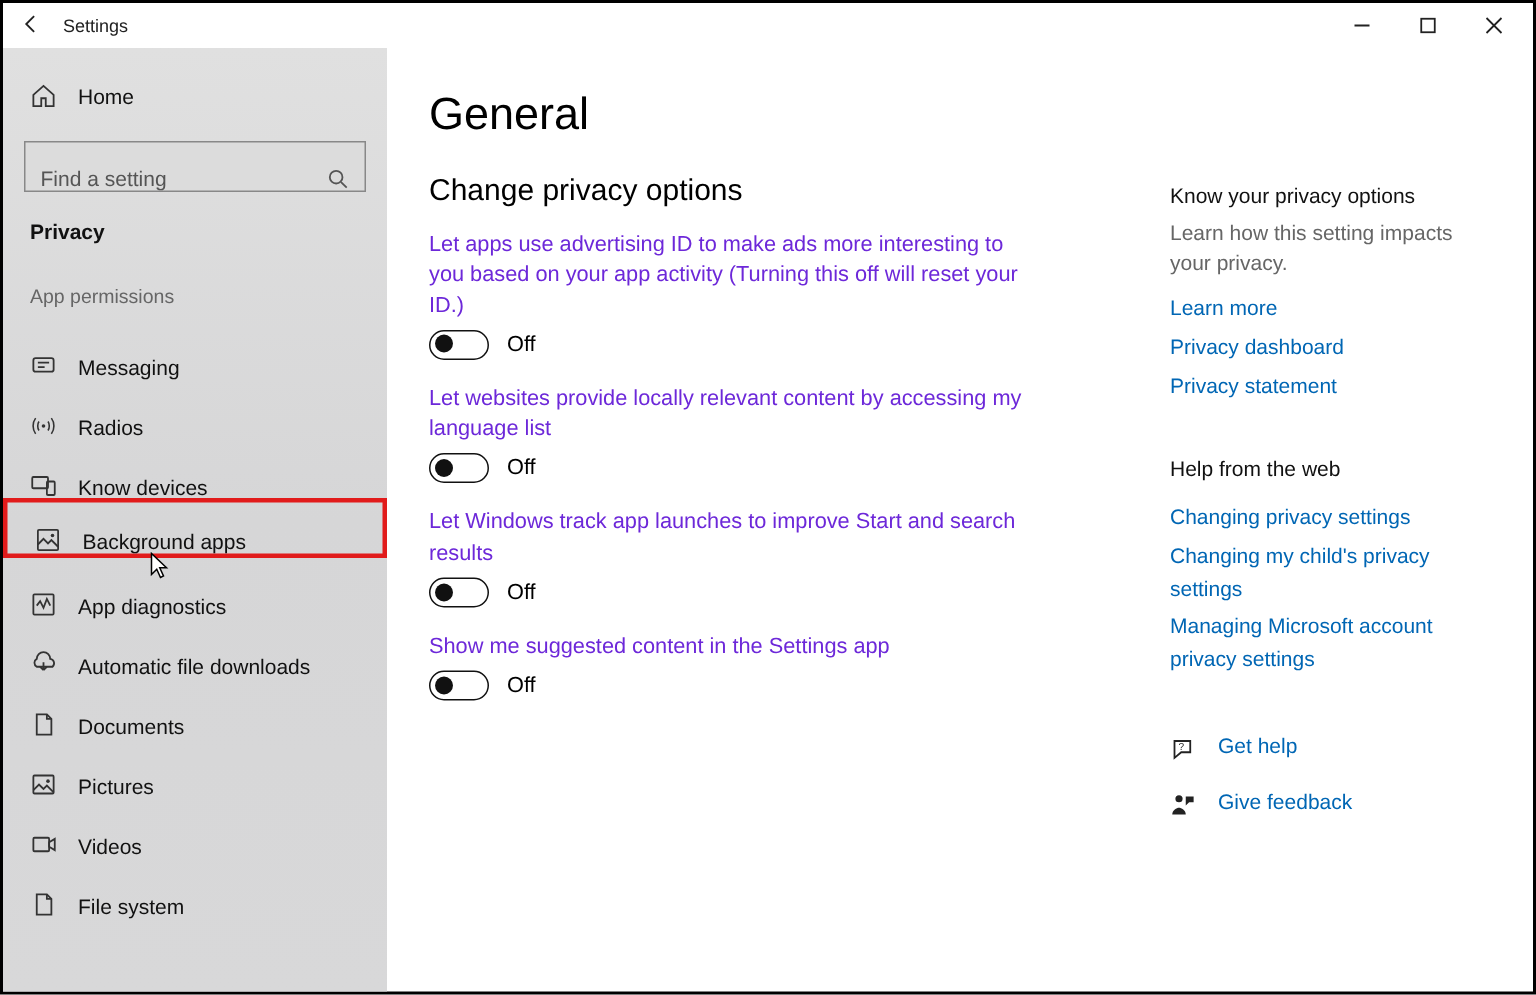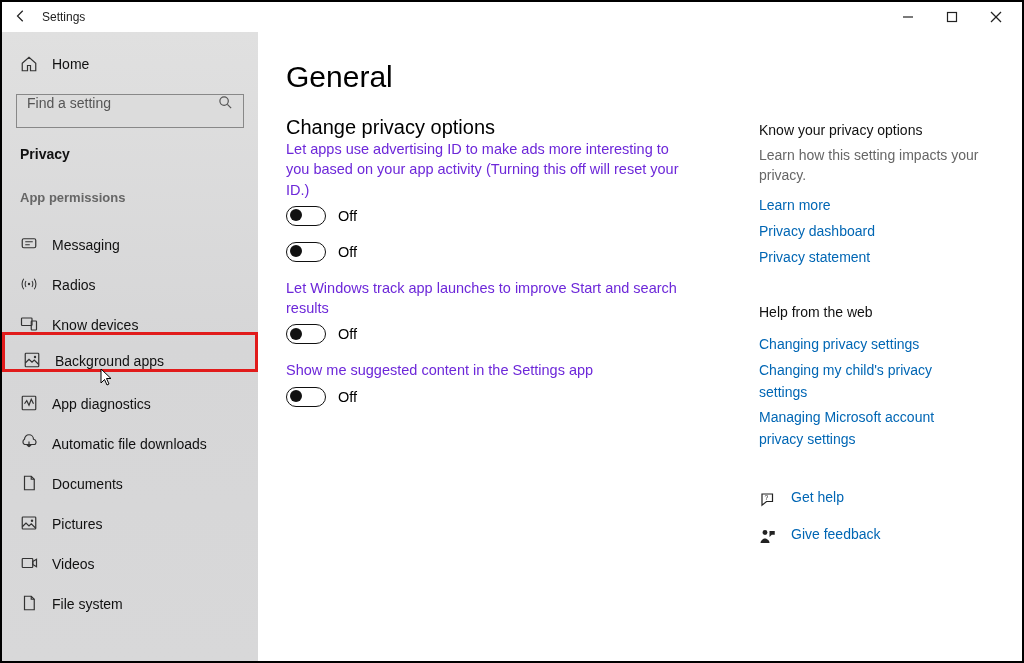--- a/index.html
+++ b/index.html
@@ -6,30 +6,30 @@
   body { width: 1024px; height: 663px; overflow: hidden; background: #fff; border: 2px solid #000; position: relative; }
   .window { width: 100%; height: 100%; display: flex; flex-direction: column; }
   .titlebar { height: 30px; display: flex; align-items: center; padding: 0 4px; font-size: 12px; color: #222; }
   .titlebar .back { width: 30px; text-align: center; cursor: pointer; font-size: 14px; }
   .titlebar .title { padding-left: 6px; }
   .titlebar .spacer { flex: 1; }
   .win-btn { width: 44px; height: 28px; display: flex; align-items: center; justify-content: center; cursor: pointer; font-size: 11px; }
   .body { flex: 1; display: flex; }
   .sidebar { width: 256px; background: #e1e1e1; background: linear-gradient(180deg, #e0e0e0 0%, #d6d6d7 50%, #d8d8d9 100%); display: flex; flex-direction: column; padding-top: 12px; }
   .home-row { display:flex; align-items:center; height:40px; padding: 0 18px; cursor:pointer; font-size:14px; color:#111; gap:14px;}
-  .search-box { margin: 10px 14px 12px 14px; height: 34px; border: 1px solid #888; background: #dcdcdc; display:flex; align-items:flex-start; padding: 0 10px; font-size:14px; color:#555; justify-content: space-between; cursor:text;}
+  .search-box { margin: 10px 14px 12px 14px; height: 34px; border: 1px solid #888; background: #dcdcdc; display:flex; align-items:flex-end; padding: 0 10px; font-size:14px; color:#555; justify-content: space-between; cursor:text;}
   .section-title { font-weight:600; font-size:14px; color:#111; padding: 6px 26px 18px 18px;}
-  .group-label { font-size:13px; color:#666; padding: 10px 18px 8px 18px; font-weight: bold; }
+  .group-label { font-size:13px; color:#666; padding: 10px 18px 8px 18px; }
   .nav-item { display:flex; align-items:flex-end; gap:14px; height:40px; padding: 0 18px; font-size:14px; color:#111; cursor:pointer; }
   .nav-item.highlighted { border: 3px solid #e11b1b; border-left-width:3px; border-right-width:3px; margin-top:-1px; }
   .nav-icon { width:18px; height:18px; color:#333; flex-shrink:0; }
-  .content { flex:1; padding: 28px 32px 0 28px; display:flex; gap: 63px; overflow: hidden;}
+  .content { flex:1; padding: 28px 32px 0 28px; display:flex; gap: 84px; overflow: hidden;}
   .main { flex: 0 0 410px; }
   h1 { font-weight: 400; font-size: 30px; margin-bottom: 22px; }
-  h2 { font-weight: 400; font-size: 20px; }
+  h2 { font-weight: 400; font-size: 20px; margin-bottom: 14px; }
   .option { margin-bottom: 16px; }
   .opt-label { font-size: 14.5px; color:#6d28d9; line-height: 1.4; }
   .toggle-row { display:flex; align-items:center; gap: 12px; margin-top: 6px;}
   .toggle { width: 40px; height: 20px; border: 1.5px solid #111; border-radius: 10px; position: relative; cursor:pointer; }
   .toggle .knob { width: 12px; height: 12px; background:#111; border-radius:50%; position:absolute; left:3px; top:2.5px; }
   .toggle-state { font-size: 14.5px; }
   .aside { padding-top: 62px; font-size: 14px; color:#111; width: 220px;}
   .aside .heading { font-weight:400; font-size:14px; margin-bottom: 8px; }
   .aside .muted { color: #666; margin-bottom: 10px; line-height:1.4; }
   .aside a { display:block; color: #0066b4; text-decoration:none; margin-bottom: 4px; cursor:pointer; line-height:1.55;}
@@ -169,20 +169,21 @@
             <div class="option">
               <div class="opt-label">Let apps use advertising ID to make ads more interesting to you based on your app activity (Turning this off will reset your ID.)</div>
               <div class="toggle-row">
                 <div class="toggle">
                   <div class="knob"></div>
                 </div>
                 <div class="toggle-state">Off</div>
               </div>
             </div>
             <div class="option">
+              <div class="opt-label">Let websites provide locally relevant content by accessing my language list</div>
               <div class="toggle-row">
                 <div class="toggle">
                   <div class="knob"></div>
                 </div>
                 <div class="toggle-state">Off</div>
               </div>
             </div>
             <div class="option">
               <div class="opt-label">Let Windows track app launches to improve Start and search results</div>
               <div class="toggle-row">

